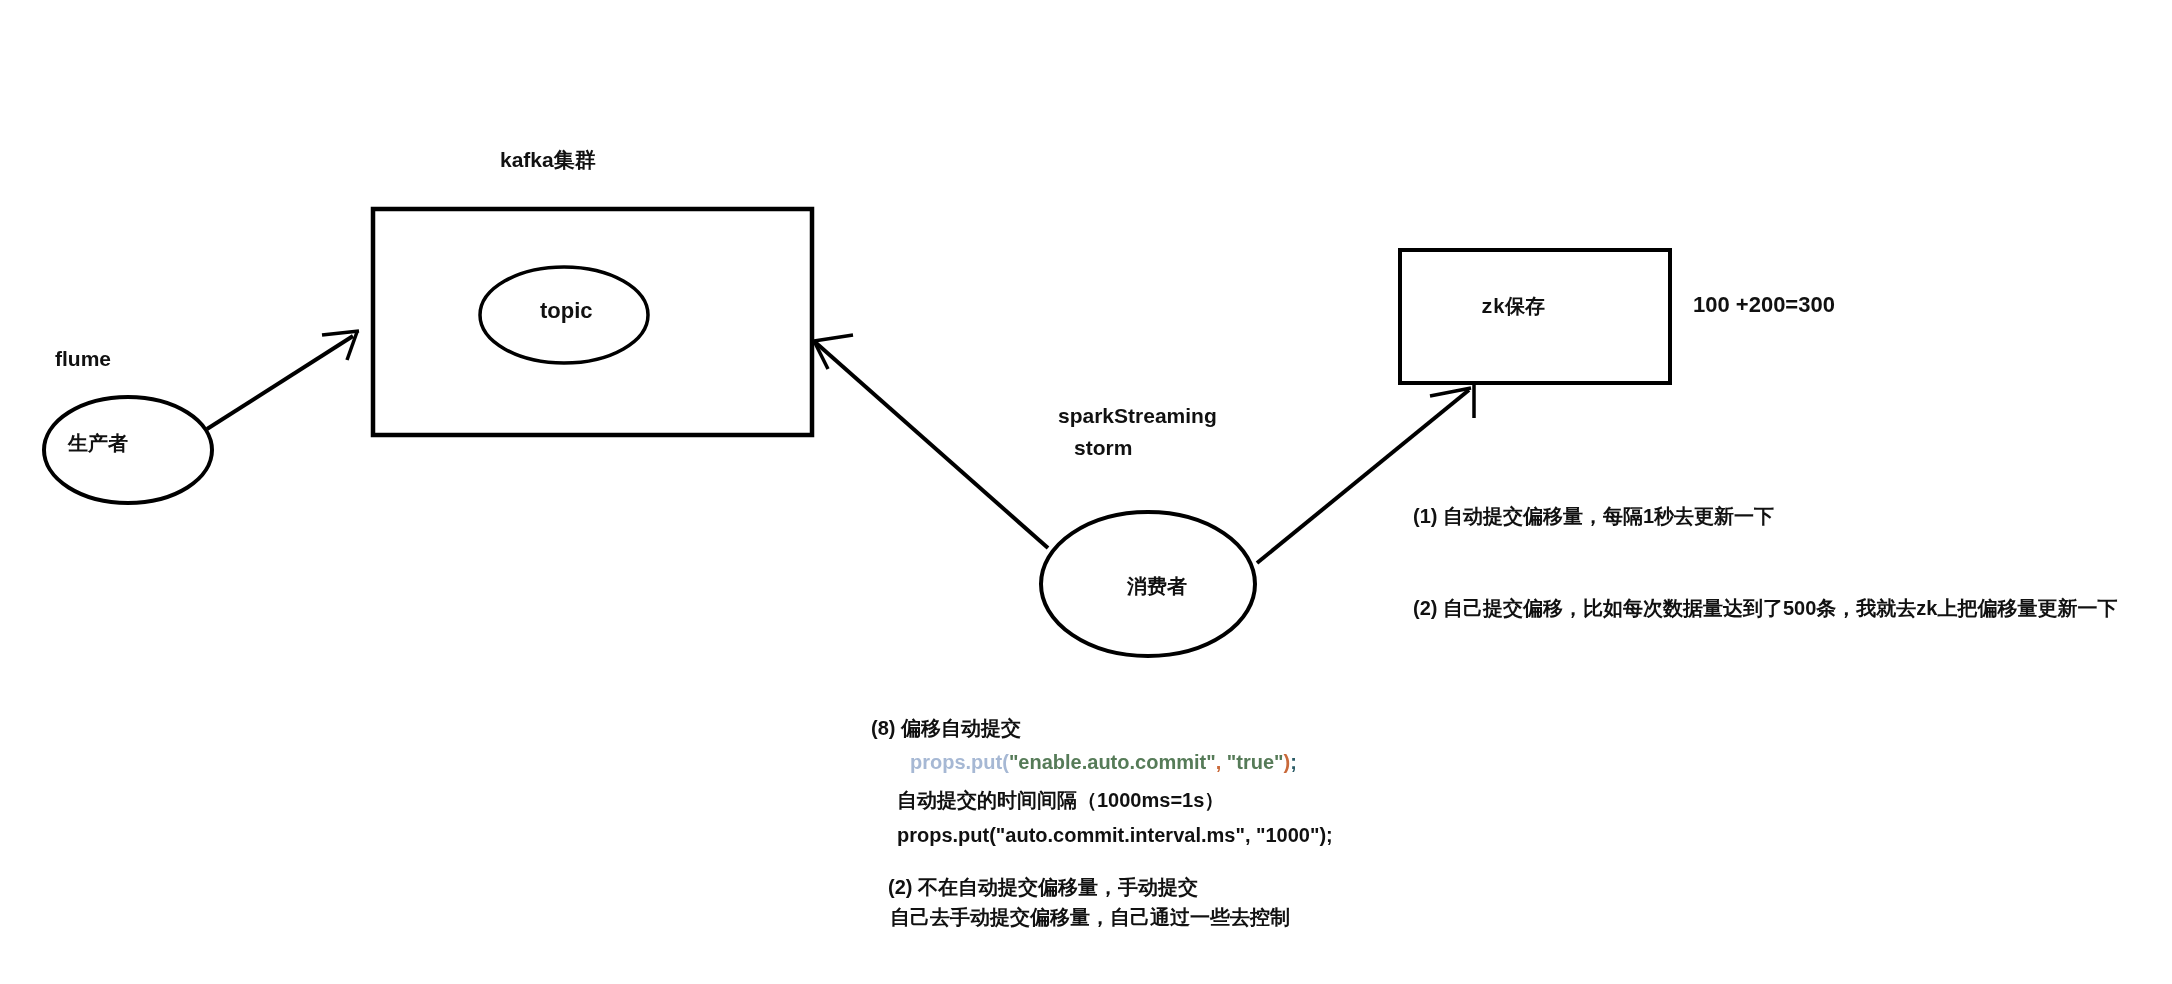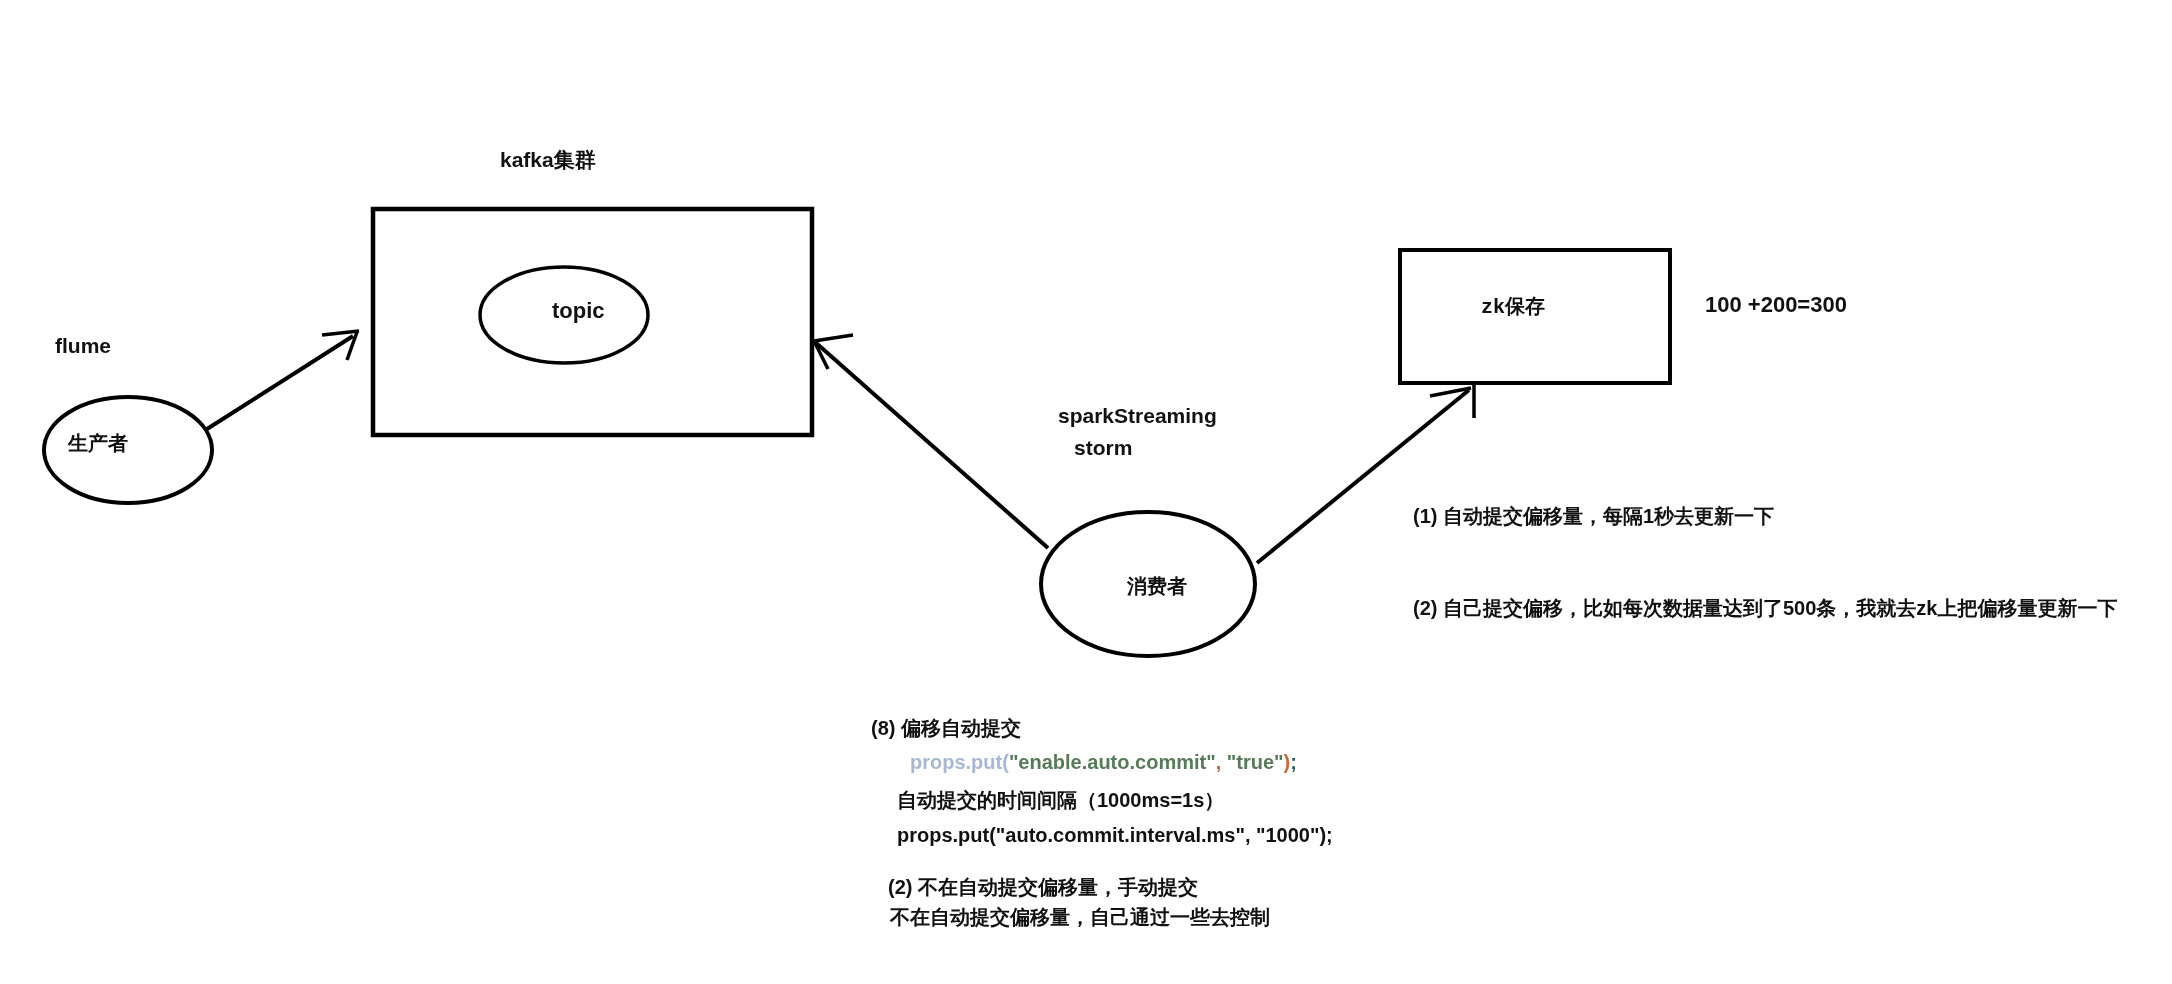--- a/index.html
+++ b/index.html
@@ -28,21 +28,21 @@
   }
   .label {
     position: absolute;
     font-weight: bold;
     color: #111111;
     font-size: 20px;
     line-height: 1.15;
     white-space: nowrap;
   }
   .lbl-21 { font-size: 21px; }
-  .lbl-22 { font-size: 22px; margin-left: 12px; }
+  .lbl-22 { font-size: 22px; }
   .code {
     position: absolute;
     font-weight: bold;
     font-size: 20px;
     line-height: 1.15;
     white-space: nowrap;
   }
 </style>
 </head>
 <body>
@@ -77,21 +77,21 @@
       <line x1="1257" y1="563" x2="1469" y2="390" stroke-width="4"></line>
       <line x1="1430" y1="396" x2="1471" y2="388" stroke-width="3.5"></line>
       <line x1="1474" y1="384" x2="1474" y2="418" stroke-width="3.5"></line>
     </g>
   </svg>
 
   <div class="label lbl-21" style="left:500px; top:148px;">kafka集群</div>
 
   <div class="label lbl-22" style="left:540px; top:298px;">topic</div>
 
-  <div class="label lbl-21" style="left:55px; top:334px;text-align:center;">flume</div>
+  <div class="label lbl-21" style="left:55px; top:347px;text-align:center;">flume</div>
 
   <div class="label" style="left:68px; top:432px;">生产者</div>
 
   <div class="label lbl-21" style="left:1058px; top:404px;">sparkStreaming</div>
 
   <div class="label lbl-21" style="left:1058px; top:436px;margin-left:16px;">storm</div>
 
   <div class="label" style="left:1127px; top:575px;">消费者</div>
 
   <div class="label" style="left:1481px; top:296px;font-family:Liberation Mono, monospace;">zk保存</div>
@@ -105,15 +105,15 @@
   <div class="label" style="left:871px; top:717px;">(8)  偏移自动提交</div>
 
   <div class="code" style="left:910px; top:751px;"><span style="color: rgb(166, 184, 212);">props.put(</span><span style="color: rgb(86, 123, 88);">"enable.auto.commit"</span><span style="color: rgb(201, 105, 58);">, </span><span style="color: rgb(86, 123, 88);">"true"</span><span style="color: rgb(201, 105, 58);">)</span><span style="color: rgb(42, 91, 102);">;</span></div>
 
   <div class="label" style="left:897px; top:789px;">自动提交的时间间隔（1000ms=1s）</div>
 
   <div class="label" style="left:897px; top:824px;">props.put("auto.commit.interval.ms", "1000");</div>
 
   <div class="label" style="left:852px; top:876px;margin-left:36px;">(2)   不在自动提交偏移量，手动提交</div>
 
-  <div class="label" style="left:890px; top:906px;">不在自动提交偏移量，自己通过一些去控制</div>
+  <div class="label" style="left:890px; top:906px;">自己去手动提交偏移量，自己通过一些去控制</div>
 
 </div>
 
 </body></html>

